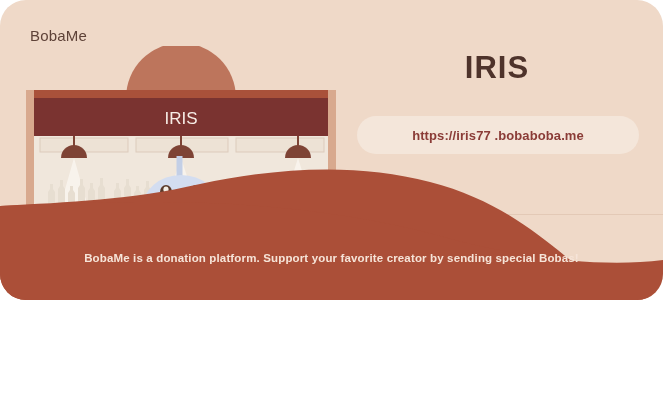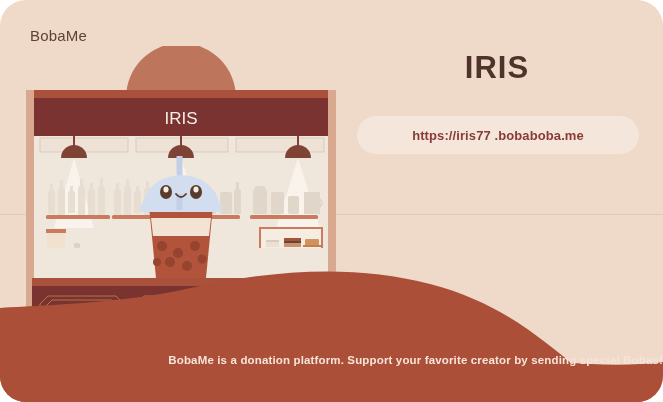--- a/index.html
+++ b/index.html
@@ -10,21 +10,21 @@
   body {
     width: 663px;
     height: 402px;
     overflow: hidden;
     font-family: "Liberation Sans", sans-serif;
   }
 
   #card {
     position: relative;
     width: 663px;
-    height: 402px;
+    height: 300px;
     border-radius: 26px;
     overflow: hidden;
     background: #EFD9C8;
   }
 
   
   .bg-seam {
     position: absolute;
     left: 0;
     top: 214px;
@@ -41,21 +41,21 @@
     width: 663px;
     height: 160px;
   }
 
   
   .footer-text {
     position: absolute;
     left: 0;
     right: 0;
     bottom: 36px;
-    text-align: right;
+    text-align: center;
     color: #F6E4D8;
     font-size: 11.5px;
     font-weight: bold;
     letter-spacing: 0.15px;
   }
 
   
   .brand {
     position: absolute;
     left: 30px;

